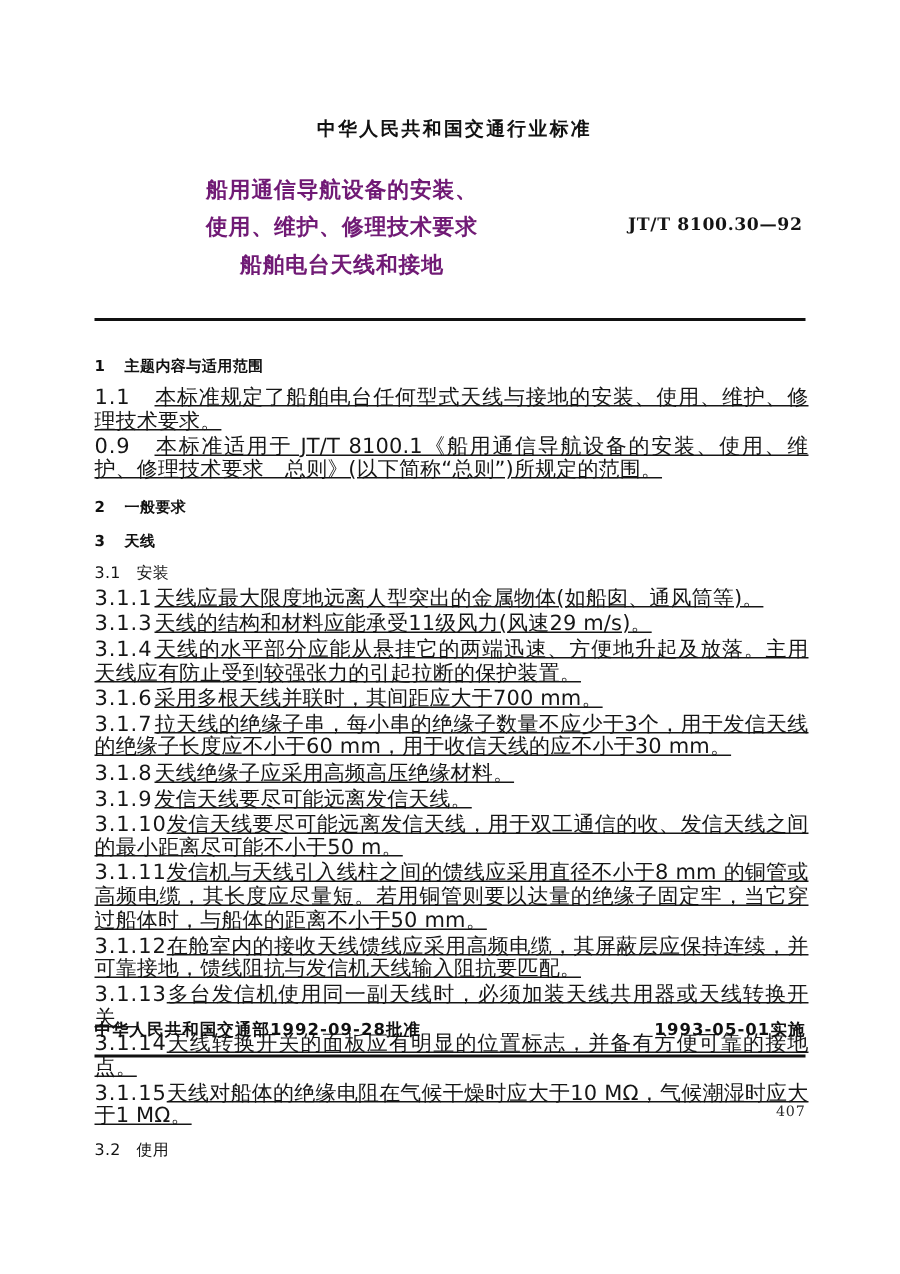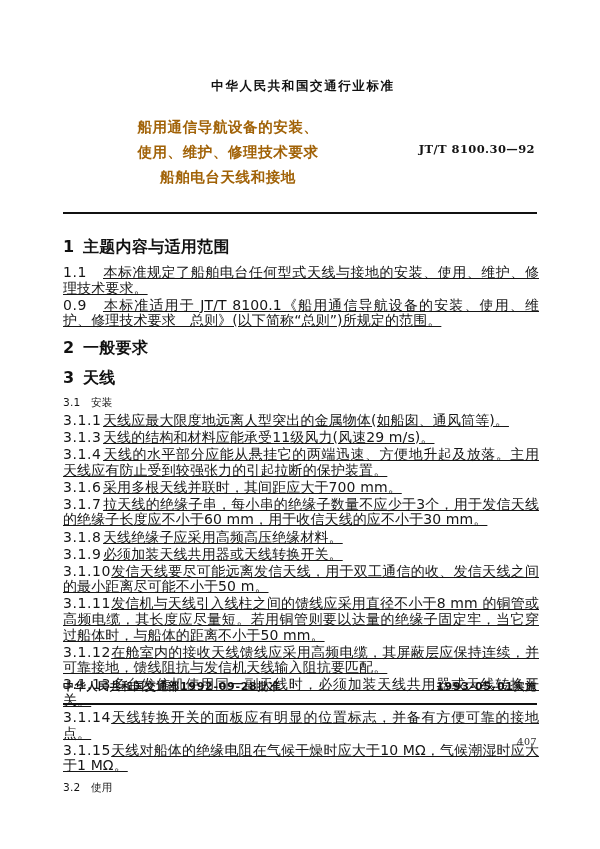--- a/index.html
+++ b/index.html
@@ -47,21 +47,21 @@
   .doc-title {
     position: absolute;
     left: 0;
     top: 0;
     width: 330px;
     text-align: center;
     font-size: 14.5px;
     font-weight: bold;
     line-height: 25px;
     letter-spacing: 0.6px;
-    color: #a16207;
+    color: #701a75;
   }
   .doc-title .tline { display: block; white-space: nowrap; }
 
   .std-number {
     position: absolute;
     right: 2px;
     top: 27px;
     font-size: 11.5px;
     font-weight: bold;
     letter-spacing: 0.4px;
@@ -82,21 +82,21 @@
 
   
   .body-block {
     position: absolute;
     left: 63px;
     top: 228px;
     width: 476px;
   }
 
   .sec-head {
-    font-size: 16px;
+    font-size: 10px;
     font-weight: bold;
     letter-spacing: 0.3px;
     margin: 9px 0 7px 0;
     color: #111111;
   }
   .sec-head .num { display: inline-block; min-width: 20px; }
 
   .sub-head {
     font-size: 10.6px;
     letter-spacing: 0.2px;
@@ -215,21 +215,21 @@
     <div class="clause">
       <span class="num">3.1.6</span><span>采用多根天线并联时，其间距应大于700 mm。</span>
     </div>
     <div class="clause">
       <span class="num">3.1.7</span><span>拉天线的绝缘子串，每小串的绝缘子数量不应少于3个，用于发信天线的绝缘子长度应不小于60 mm，用于收信天线的应不小于30 mm。</span>
     </div>
     <div class="clause">
       <span class="num">3.1.8</span><span>天线绝缘子应采用高频高压绝缘材料。</span>
     </div>
     <div class="clause">
-      <span class="num">3.1.9</span><span>必须加装天线共用器或天线转换开关。</span>
+      <span class="num">3.1.9</span><span>发信天线要尽可能远离发信天线。</span>
     </div>
     <div class="clause wide">
       <span class="num">3.1.10</span><span>发信天线要尽可能远离发信天线，用于双工通信的收、发信天线之间的最小距离尽可能不小于50 m。</span>
     </div>
     <div class="clause wide">
       <span class="num">3.1.11</span><span>发信机与天线引入线柱之间的馈线应采用直径不小于8 mm 的铜管或高频电缆，其长度应尽量短。若用铜管则要以达量的绝缘子固定牢，当它穿过船体时，与船体的距离不小于50 mm。</span>
     </div>
     <div class="clause wide">
       <span class="num">3.1.12</span><span>在舱室内的接收天线馈线应采用高频电缆，其屏蔽层应保持连续，并可靠接地，馈线阻抗与发信机天线输入阻抗要匹配。</span>
     </div>

